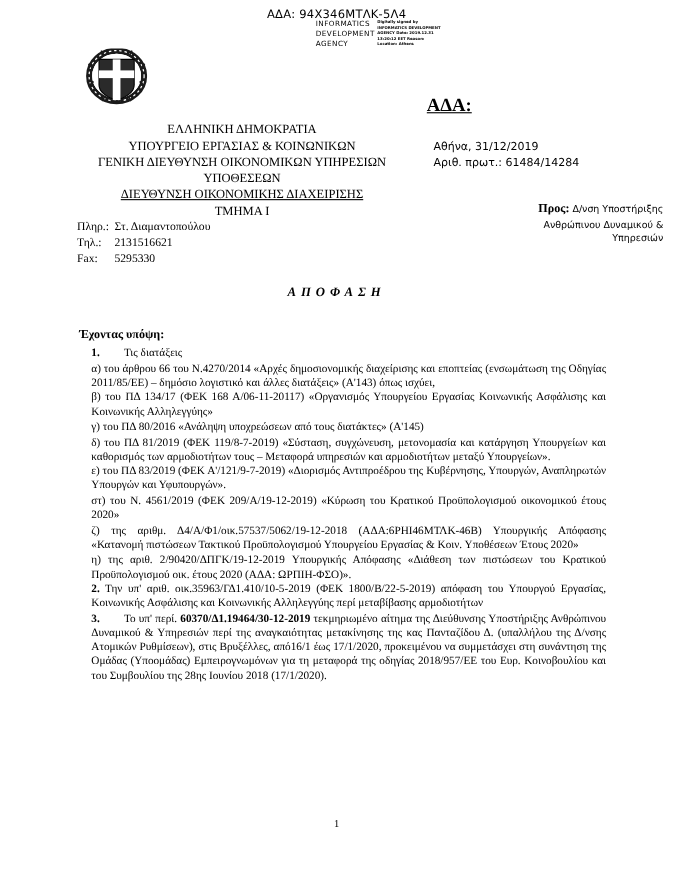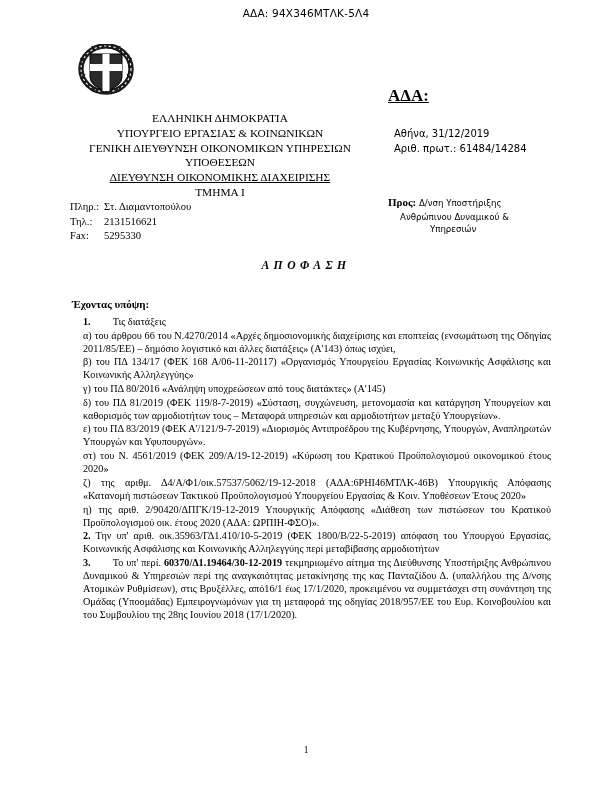--- a/index.html
+++ b/index.html
@@ -102,24 +102,25 @@
     text-decoration: underline;
     margin-bottom: 20px;
   }
   .hdr-right .dateline {
     font-family: "DejaVu Sans", "Liberation Sans", sans-serif;
     font-size: 10px;
     line-height: 1.52;
     margin-left: 6px;
   }
   .pros-block {
-    margin-top: 38px;
+    margin-top: 26px;
     font-family: "DejaVu Sans", "Liberation Sans", sans-serif;
     font-size: 8.6px;
     line-height: 1.48;
+    text-align: right;
   }
   .pros-block .pros-lbl {
     font-family: "Liberation Serif", "DejaVu Serif", serif;
     font-weight: bold;
     font-size: 11px;
   }
   .pros-block .pros-l2 { margin-left: 12px; }
   .pros-block .pros-l3 { margin-left: 42px; }
 
   
@@ -174,20 +175,24 @@
     font-size: 9.5px;
   }
 </style>
 </head>
 <body>
 
 <div class="page">
 
   <div class="ada-top">ΑΔΑ: 94Χ346ΜΤΛΚ-5Λ4</div>
 
+  <div class="sig-stamp">
+    <div class="sig-left">INFORMATICS DEVELOPMENT AGENCY</div>
+    <div class="sig-right">Digitally signed by INFORMATICS DEVELOPMENT AGENCY Date: 2019.12.31 13:20:12 EET Reason: Location: Athens</div>
+  </div>
 
   <div class="emblem">
     <svg viewBox="0 0 56 52" width="56" height="52" aria-hidden="true">
 
       <ellipse cx="28" cy="25" rx="25" ry="23" fill="none" stroke="#1a1a1a" stroke-width="5.5"></ellipse>
       <ellipse cx="28" cy="25" rx="25" ry="23" fill="none" stroke="#ffffff" stroke-width="1.1" stroke-dasharray="2.2 2.6"></ellipse>
       <ellipse cx="28" cy="25" rx="21.5" ry="19.5" fill="none" stroke="#ffffff" stroke-width="1.4"></ellipse>
 
       <g stroke="#1a1a1a" stroke-width="1.5" fill="none">
         <path d="M6 18 L2.5 14"></path>

